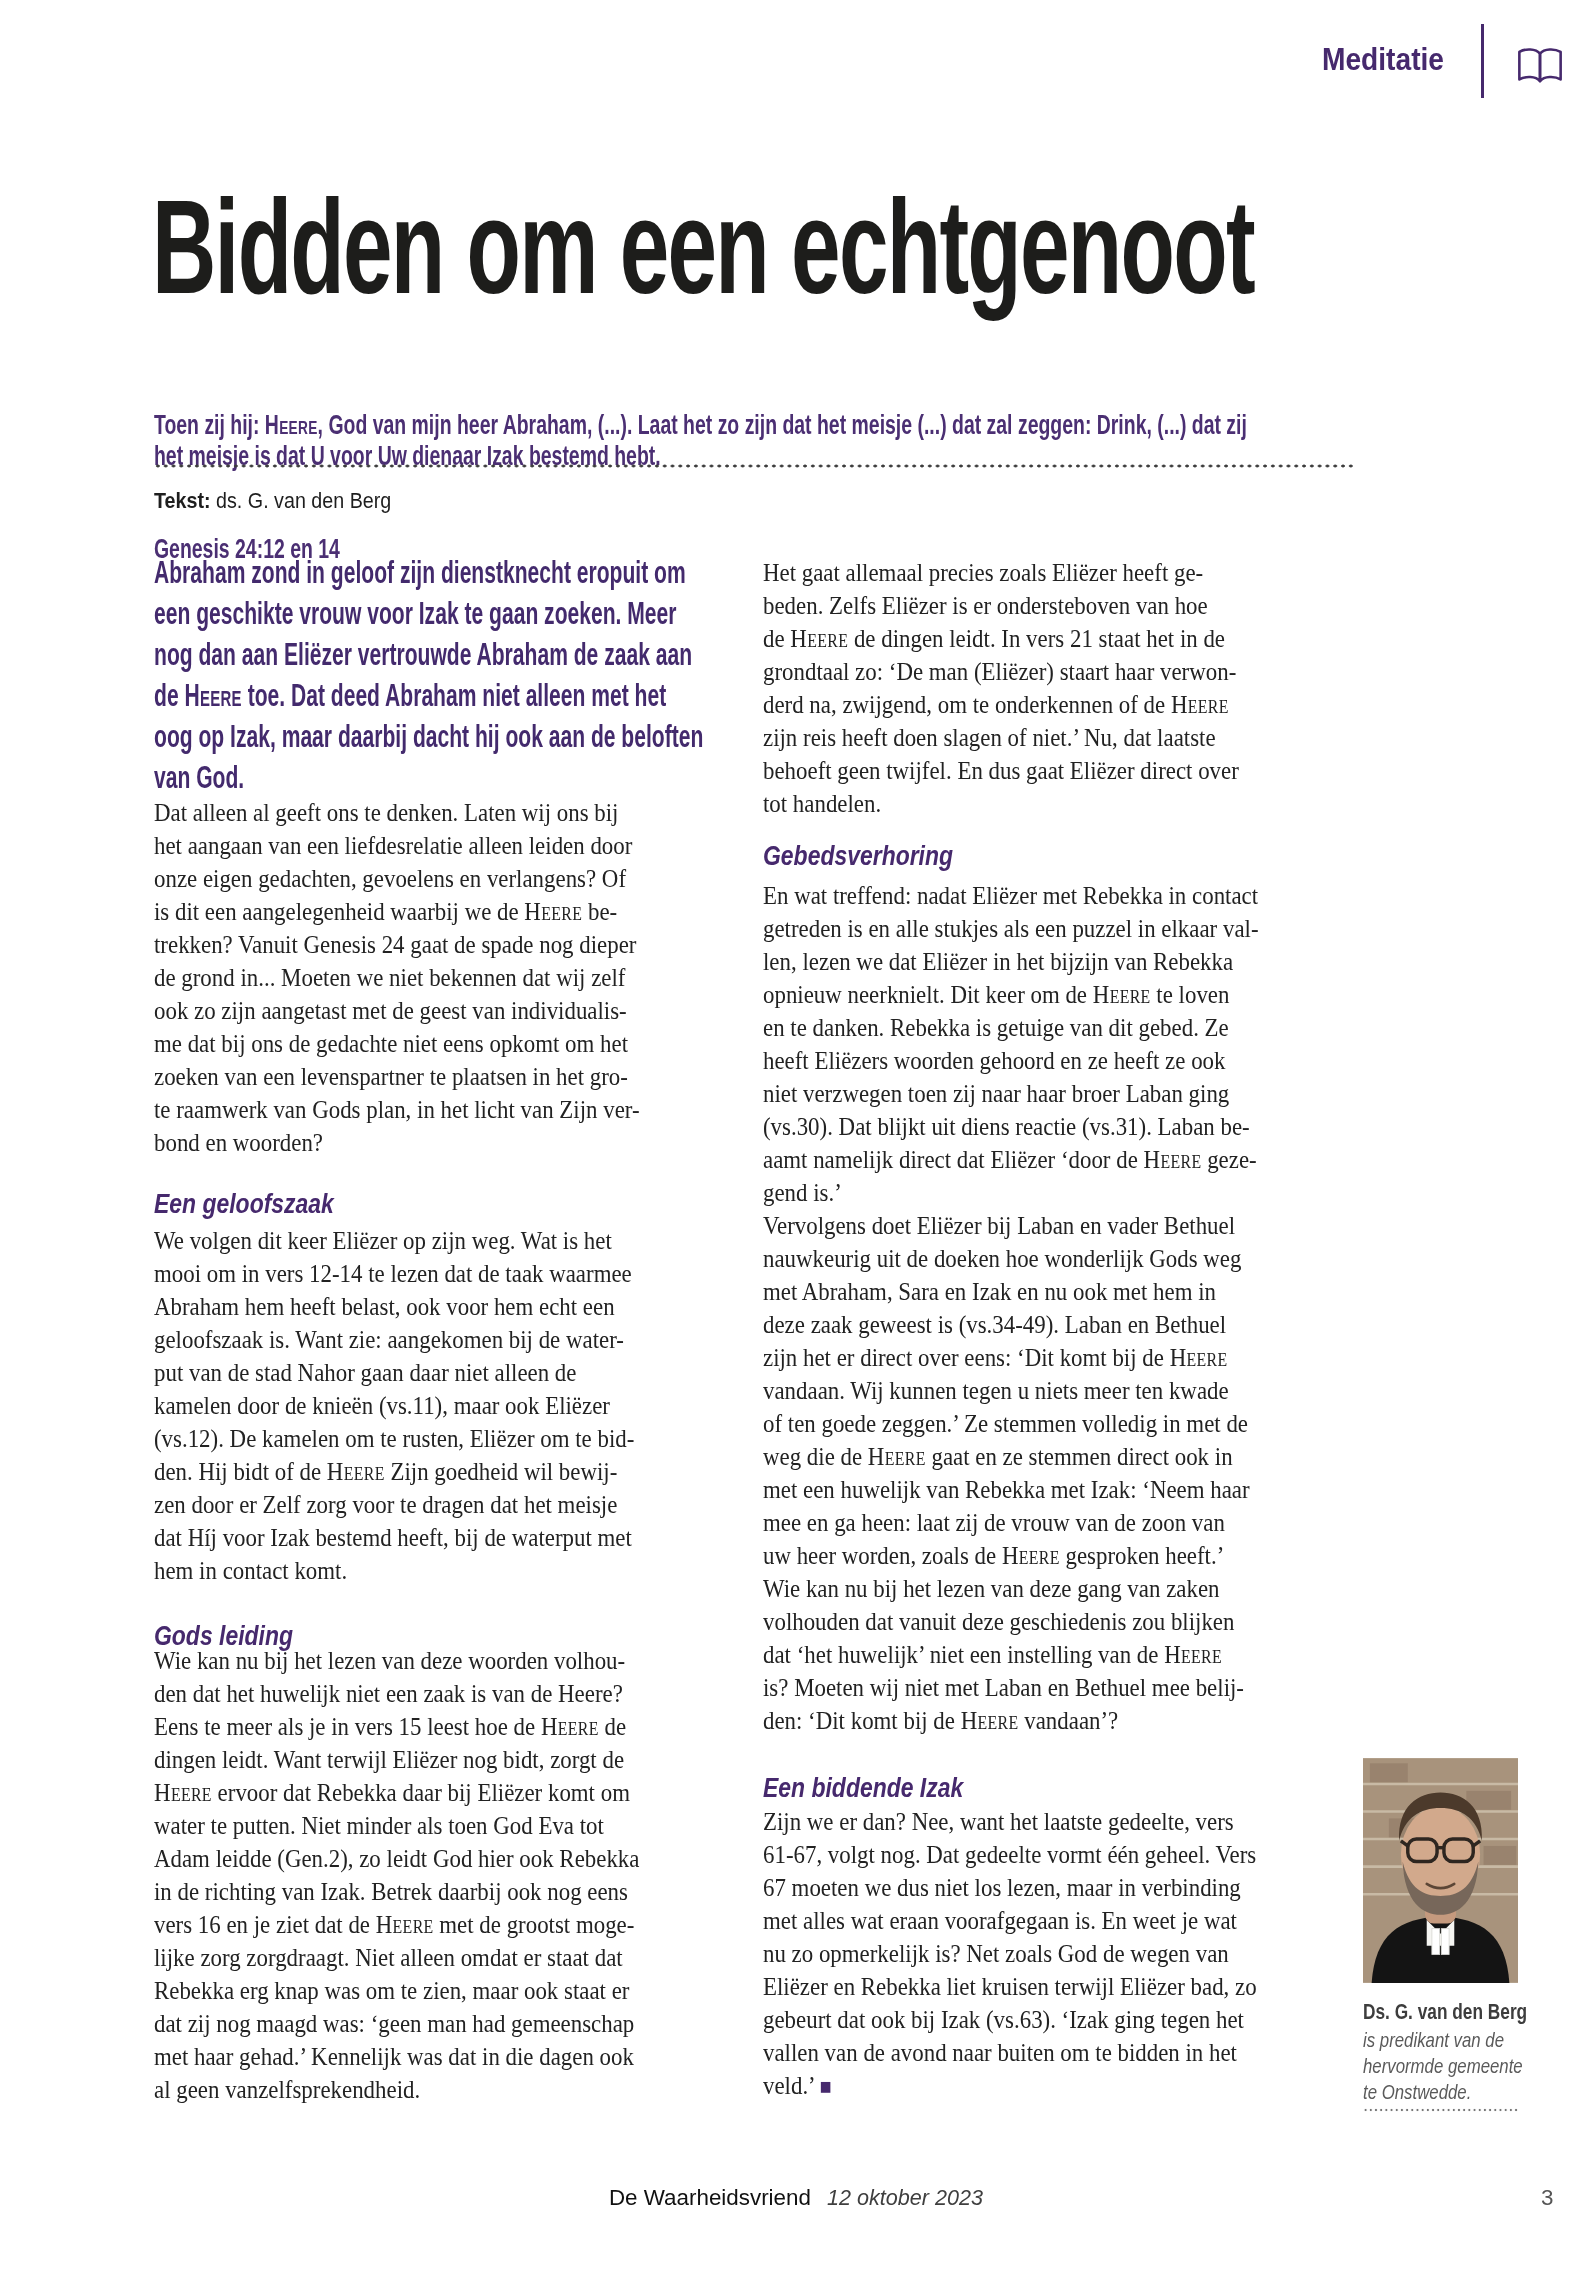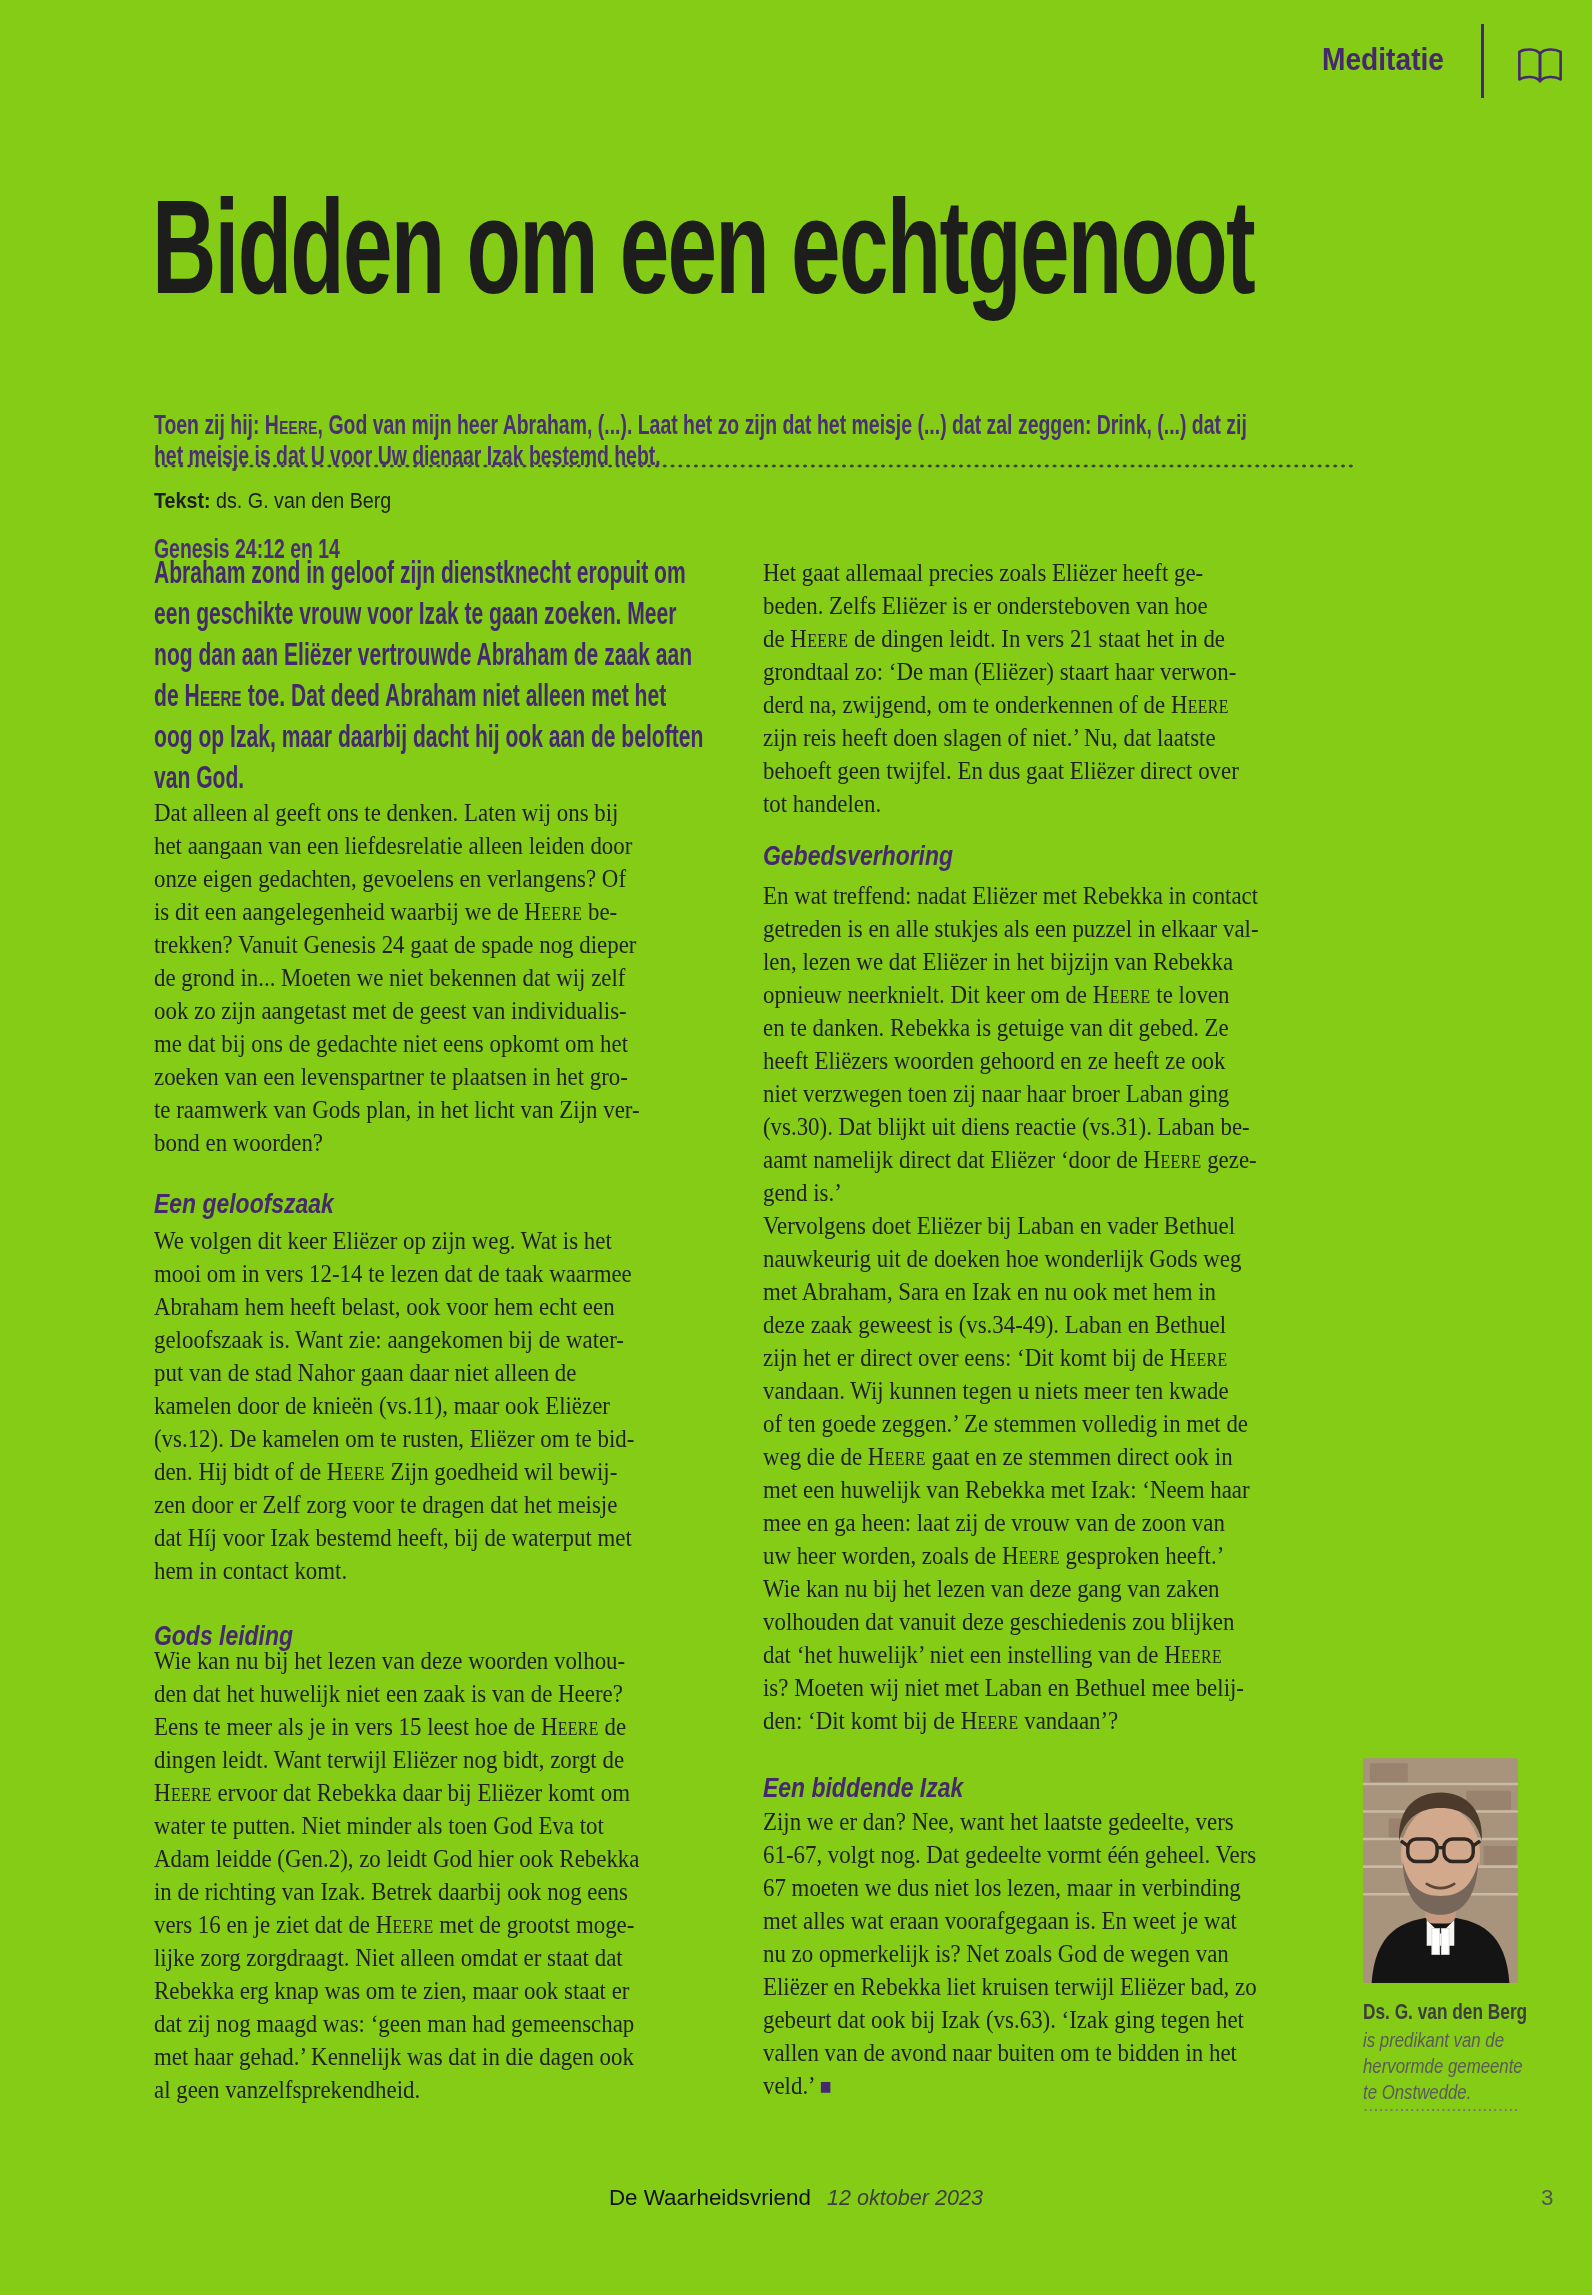--- a/index.html
+++ b/index.html
@@ -1,16 +1,16 @@
 <!DOCTYPE html>
 <html style="font-size:14px"><head>
 <meta charset="utf-8">
 <style>
   html,body{margin:0;padding:0;background:#e8e8e8;}
-  .page{position:relative;width:1592px;height:2295px;background:#84cc16;overflow:hidden;
+  .page{position:relative;width:1592px;height:2295px;background:#ffffff;overflow:hidden;
         font-family:"Liberation Sans",sans-serif;}
   .abs{position:absolute;}
   .condense{transform-origin:left top;white-space:pre;}
   
   .section-label{top:41px;left:1208px;width:236px;text-align:right;font-size:32px;font-weight:700;
       color:#46296d;transform:scaleX(.88);transform-origin:right top;}
   .header-bar{top:24px;left:1481px;width:2.6px;height:74px;background:#46296d;}
   .book-icon{top:45px;left:1515px;}
   
   .title{top:178px;left:152px;font-size:133px;line-height:138px;font-weight:700;color:#1d1d1b;

